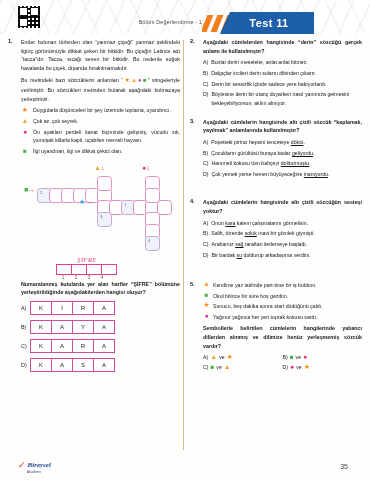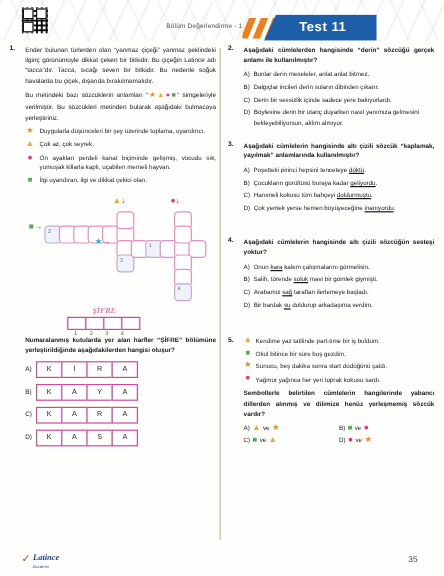--- a/index.html
+++ b/index.html
@@ -465,19 +465,19 @@
           </div>
         </div>
       </div>
     </div>
 
   </div>
 
   <div class="footer">
     <div class="logo">
       <span class="logo-mark">✓</span>
-      <span class="logo-text">Latince</span>
+      <span class="logo-text">Bireysel</span>
     </div>
     <div class="logo-sub">Akademi</div>
     <div class="pageno">35</div>
   </div>
 
 </div>
 
 </body></html>

